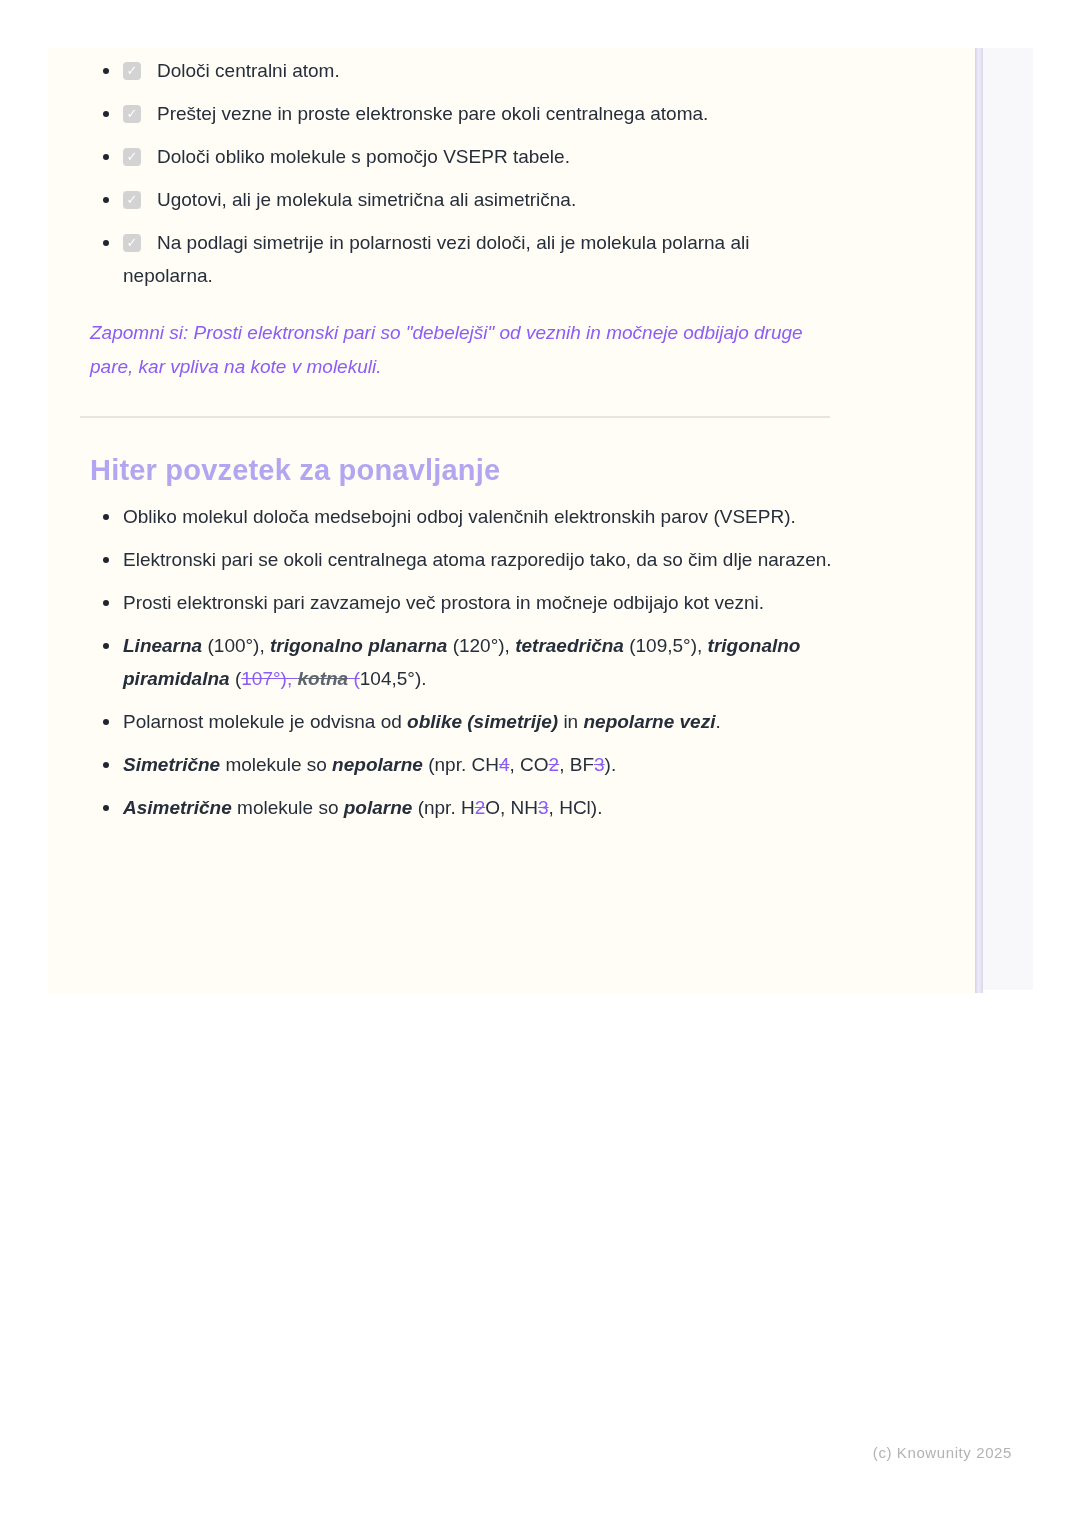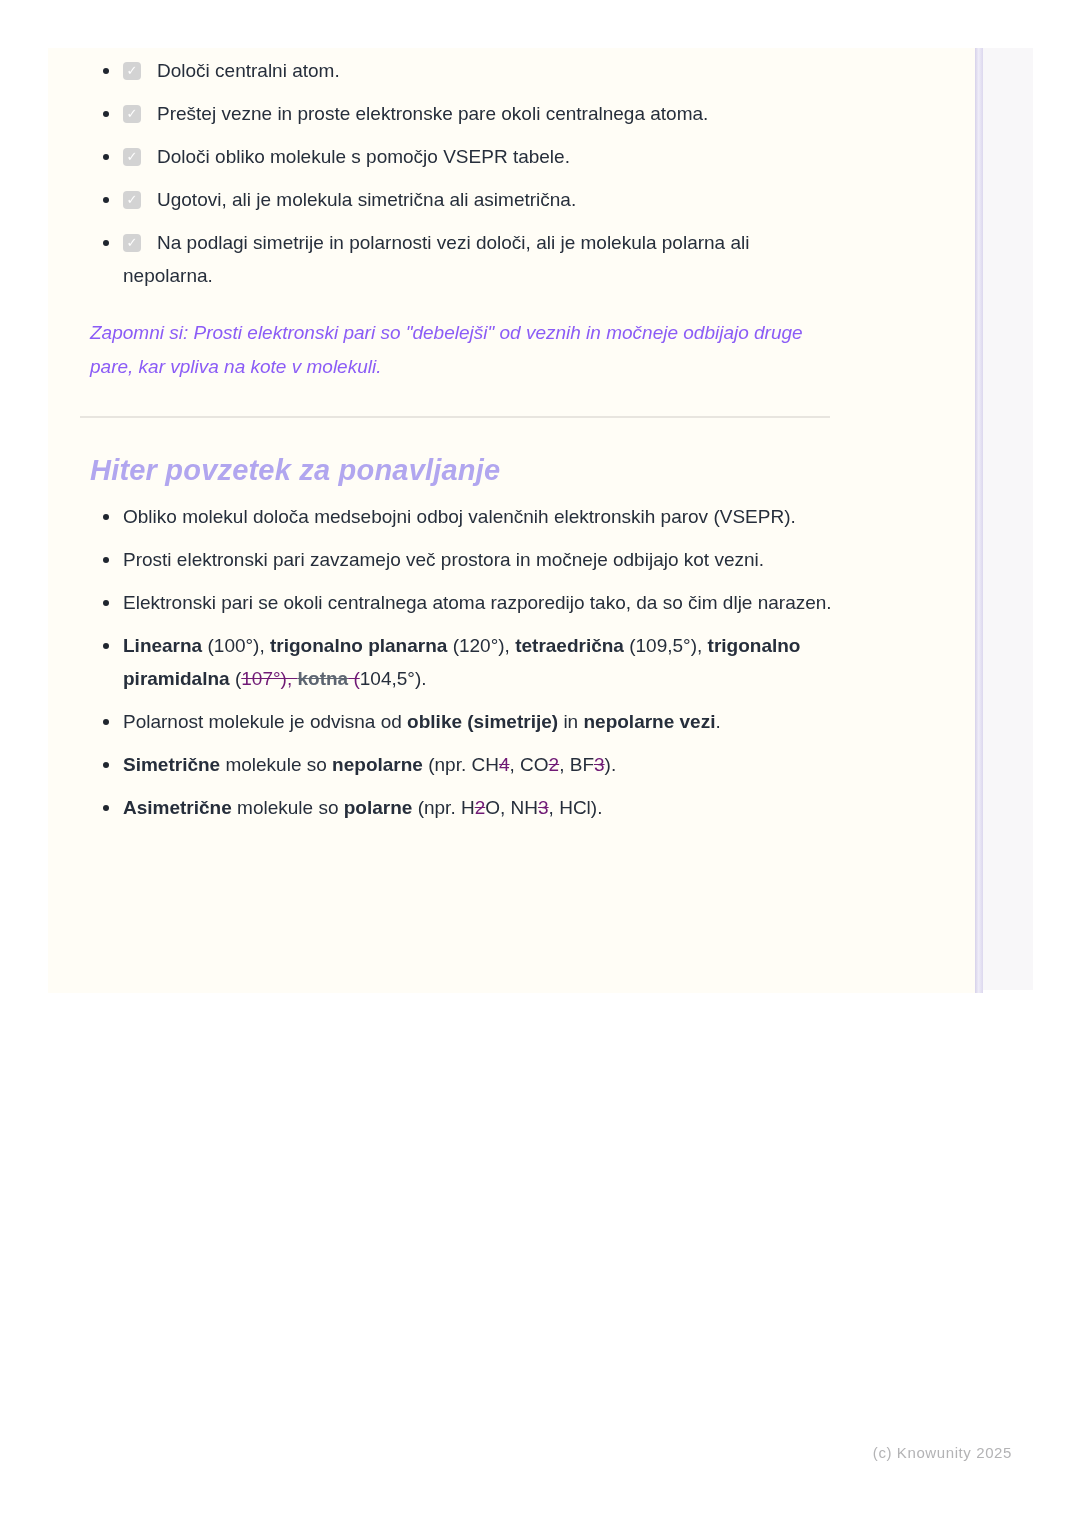--- a/index.html
+++ b/index.html
@@ -26,26 +26,26 @@
     border-radius:4px; margin-right:16px; vertical-align:-3px; position:relative; }
   .chkbox .tick { position:absolute; left:0; top:0; width:18px; height:18px;
     color:#fefefe; font-size:13px; font-weight:bold; line-height:18px; text-align:center; }
 
   .note { font-style:italic; font-size:19px; line-height:34px; margin-top:24px;
     max-width:740px; color:#8b5cf6; }
 
   hr.divider { border:none; border-top:2px solid #e8e5df; margin:32px 0 0 -10px; width:750px; }
 
   h2.summary-heading { font-size:29px; line-height:36px; font-weight:bold;
-    margin-top:34px; letter-spacing:0.2px;font-style:italic; }
+    margin-top:34px; letter-spacing:0.2px; }
 
   .summary-list { margin-top:12px; }
-  .sum-text .b { font-weight:bold; }
+  .sum-text .b { font-weight:bold;font-style:italic; }
   .sum-text .st { text-decoration:line-through; }
-  .sum-text .gray { color:#701a75; }
+  .sum-text .gray { color:#8b5cf6; }
   .sum-text .muted { color:#5d6571;text-align:right; }
 
   .footer { position:absolute; top:1444px; right:68px; font-size:15px;
     letter-spacing:0.6px; color:#b3b3b5; }
 </style>
 </head>
 <body>
 
 <div class="card">
   <ul id="checklist">
@@ -77,25 +77,25 @@
 
   <h2 class="summary-heading" style="color: rgb(177, 166, 239);">Hiter povzetek za ponavljanje</h2>
 
   <ul id="summary-list" class="summary-list">
       <li class="row">
         <span class="dot"></span>
         <div class="sum-text"><span>Obliko molekul določa medsebojni odboj valenčnih elektronskih parov (VSEPR).</span></div>
       </li>
       <li class="row">
         <span class="dot"></span>
-        <div class="sum-text"><span>Prosti elektronski pari zavzamejo več prostora in močneje odbijajo kot vezni.</span></div>
+        <div class="sum-text"><span>Elektronski pari se okoli centralnega atoma razporedijo tako, da so čim dlje narazen.</span></div>
       </li>
       <li class="row">
         <span class="dot"></span>
-        <div class="sum-text"><span>Elektronski pari se okoli centralnega atoma razporedijo tako, da so čim dlje narazen.</span></div>
+        <div class="sum-text"><span>Prosti elektronski pari zavzamejo več prostora in močneje odbijajo kot vezni.</span></div>
       </li>
       <li class="row">
         <span class="dot"></span>
         <div class="sum-text"><span class="b">Linearna</span><span> (100°), </span><span class="b">trigonalno planarna</span><span> (120°), </span><span class="b">tetraedrična</span><span> (109,5°), </span><span class="b">trigonalno piramidalna</span><span> (</span><span class="st gray">107°), </span><span class="b st muted">kotna</span><span class="st gray"> (</span><span>104,5°).</span></div>
       </li>
       <li class="row">
         <span class="dot"></span>
         <div class="sum-text"><span>Polarnost molekule je odvisna od </span><span class="b">oblike (simetrije)</span><span> in </span><span class="b">nepolarne vezi</span><span>.</span></div>
       </li>
       <li class="row">

